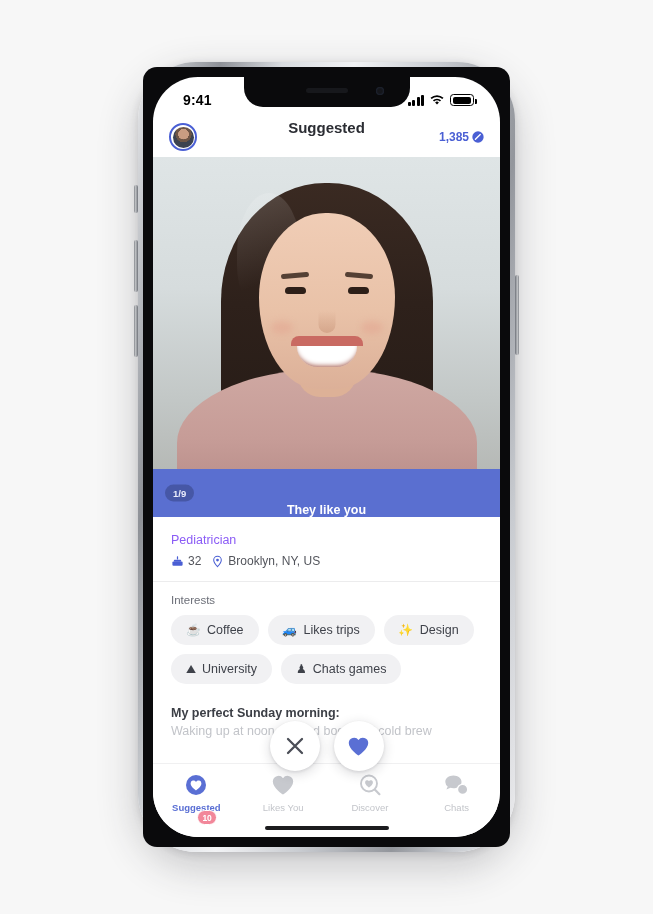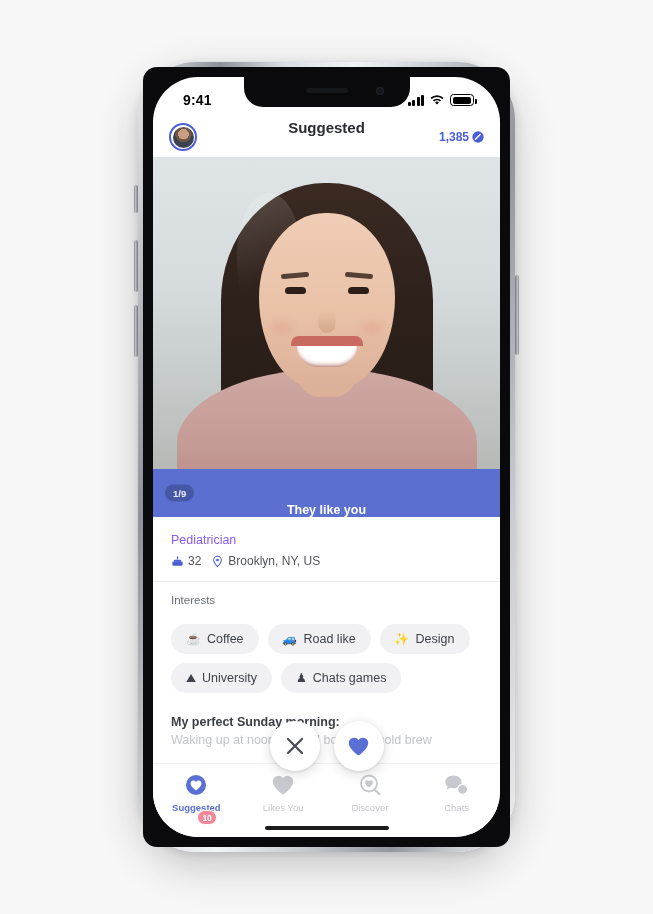--- a/index.html
+++ b/index.html
@@ -182,21 +182,21 @@
   .content { background:#fff; position:relative; }
   .profile { padding: 14px 18px 13px; border-bottom: 1px solid #ececed; }
   .p-role { font-size: 12.5px; color: #8b5cf6; line-height: 18px; }
   .p-school { font-size: 13px; font-weight: bold; color: #2b2d33; line-height: 19px; }
   .p-meta { display:flex; align-items:center; gap: 1px; margin-top: 5px; font-size: 12px; color: #53555c; }
   .p-meta .sep { width: 8px; }
   .mi { display:inline-flex; align-items:center; gap: 4px; }
   .icon-sm { width: 13px; height: 13px; display:block; }
 
   .interests { padding: 12px 18px 6px; }
-  .int-title { font-size: 11.5px; color: #6c6f78; margin-bottom: 18px; }
+  .int-title { font-size: 11.5px; color: #6c6f78; margin-bottom: 9px; }
   .chips { display:flex; flex-wrap: wrap; gap: 9px; }
   .chip {
     display:inline-flex; align-items:center; gap:6px;
     background: #f1f1f3; color:#3f424a;
     font-size: 12.5px; padding: 8px 15px; border-radius: 18px;
     white-space: nowrap;
   }
   .chip .emo { font-size: 12px; line-height: 1; }
 
   .bio { padding: 14px 18px 0; position: relative; }
@@ -342,21 +342,21 @@
 
           <div class="interests">
             <div class="int-title">Interests</div>
             <div class="chips">
               <span class="chip">
                 <span class="emo">☕</span>
                 <span>Coffee</span>
               </span>
               <span class="chip">
                 <span class="emo">🚙</span>
-                <span>Road like</span>
+                <span>Likes trips</span>
               </span>
               <span class="chip">
                 <span class="emo">✨</span>
                 <span>Design</span>
               </span>
               <span class="chip">
                 <span class="emo">⛰</span>
                 <span>University</span>
               </span>
               <span class="chip">

